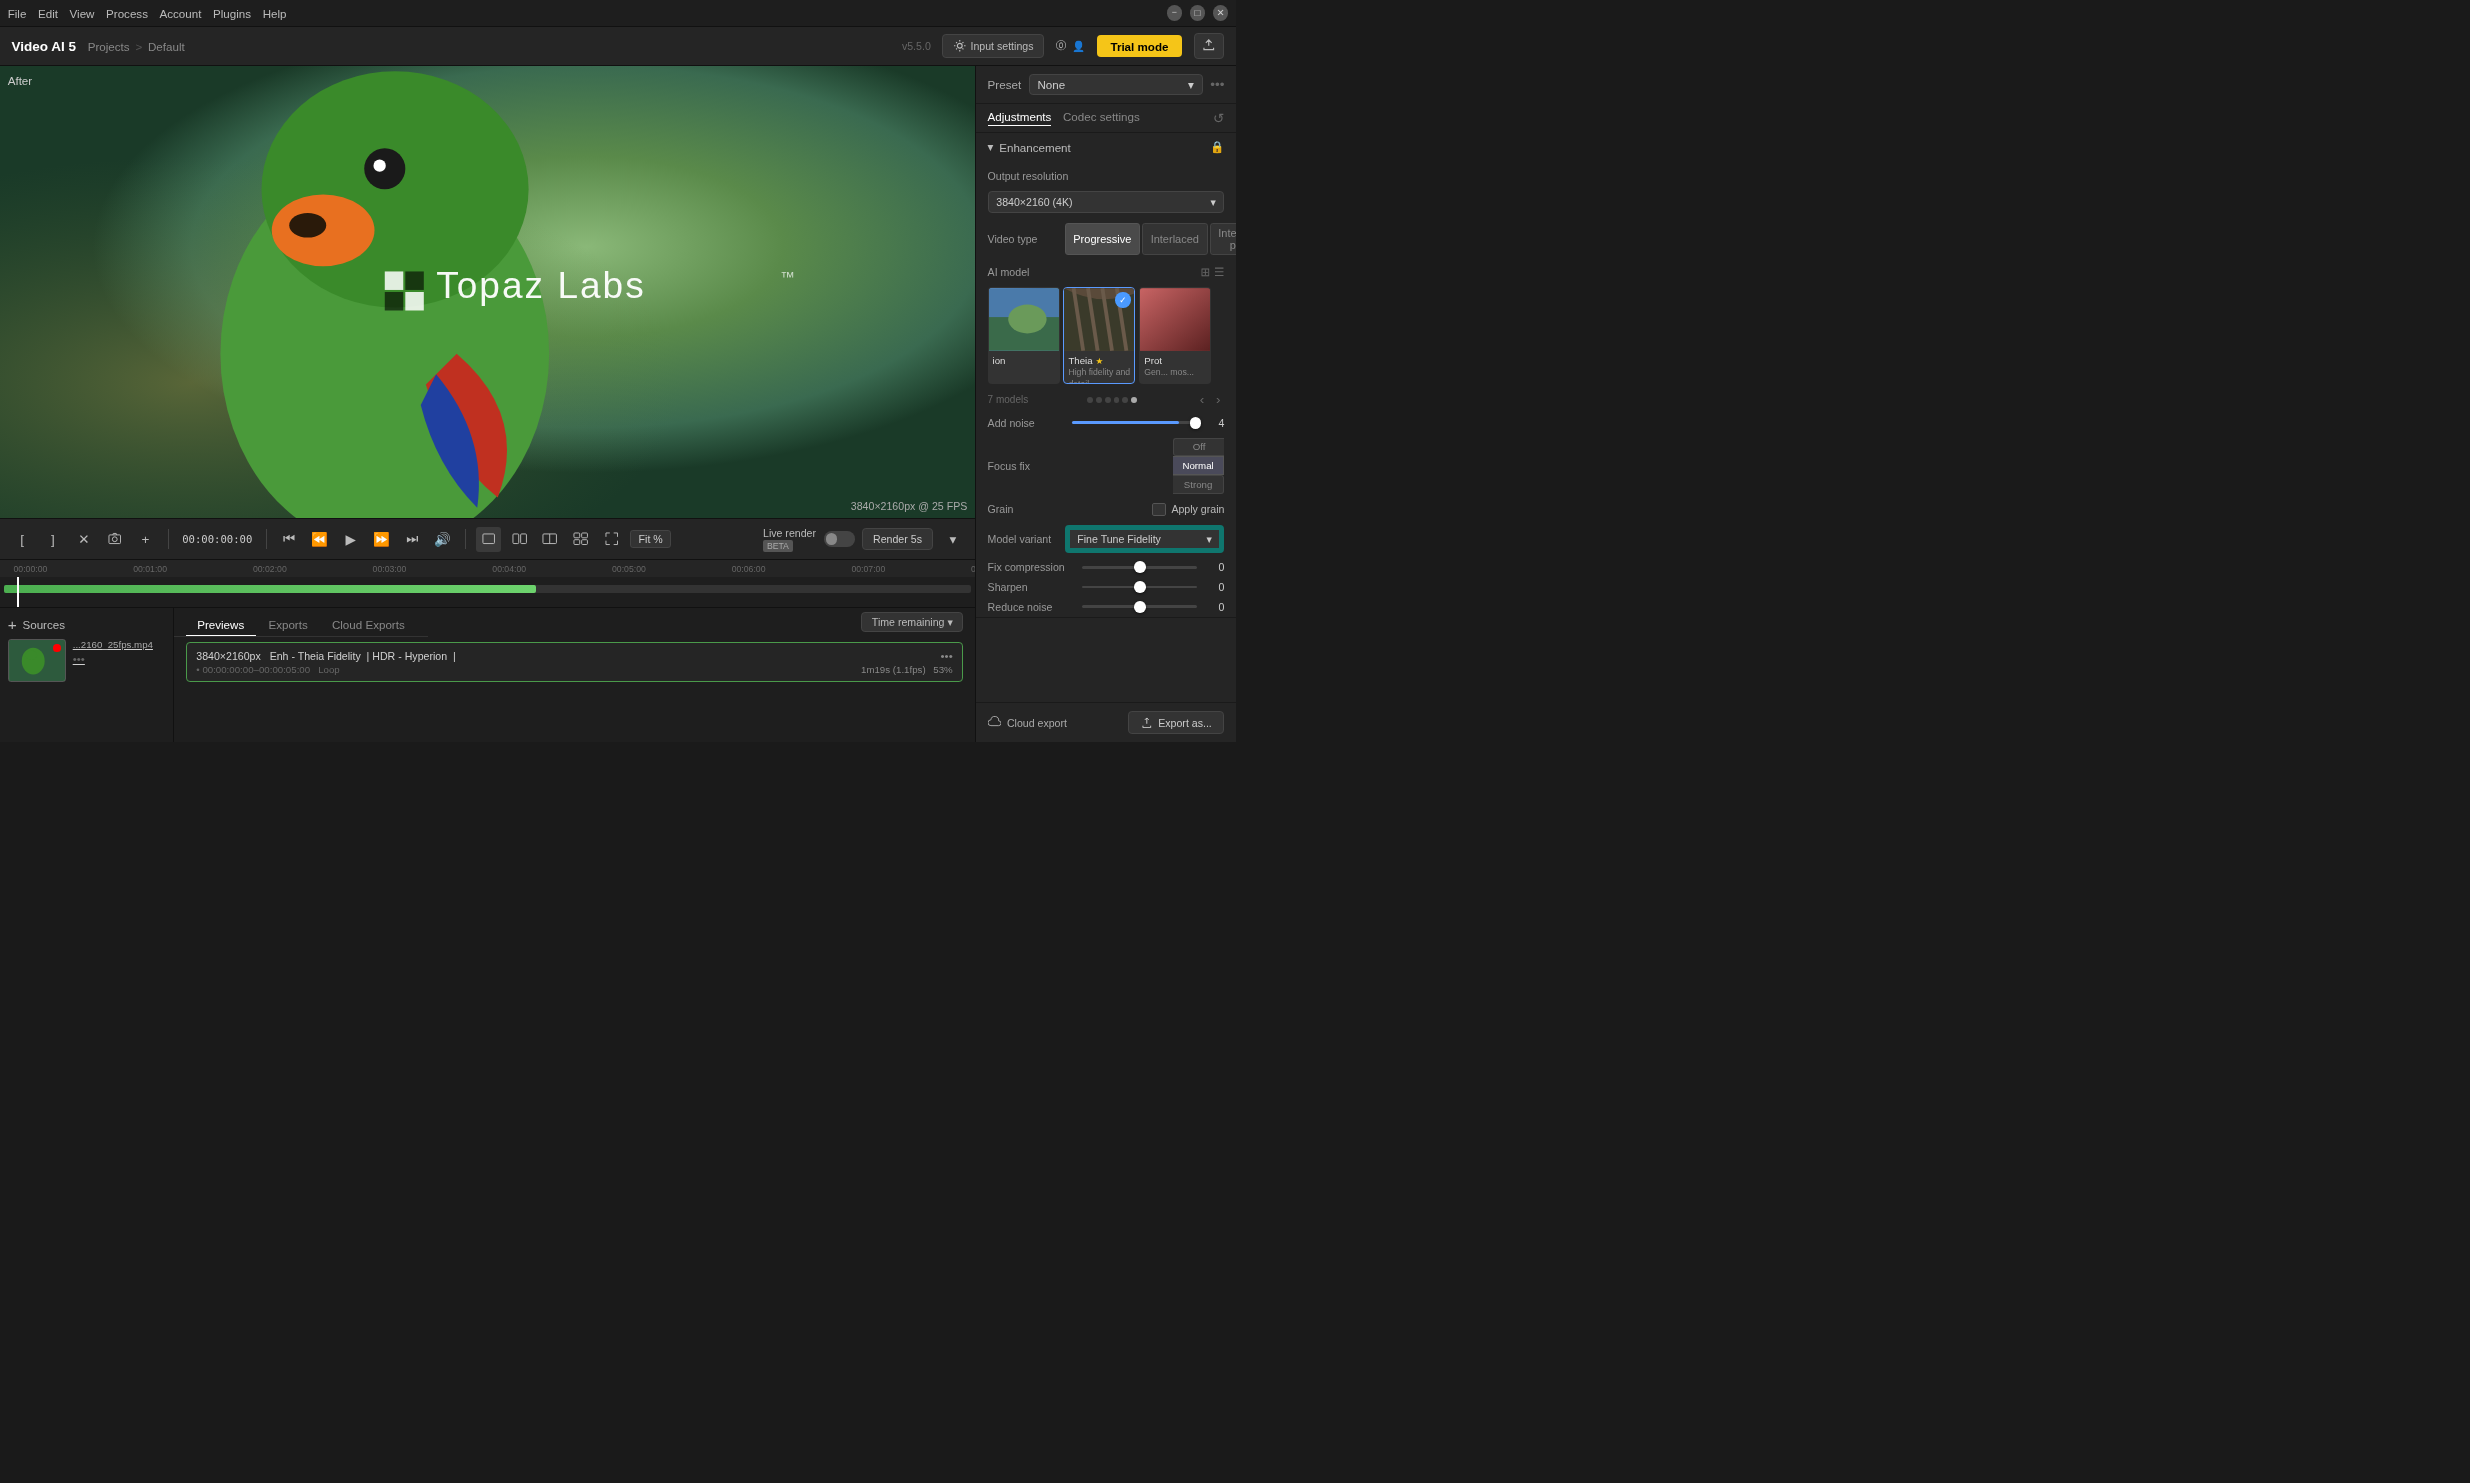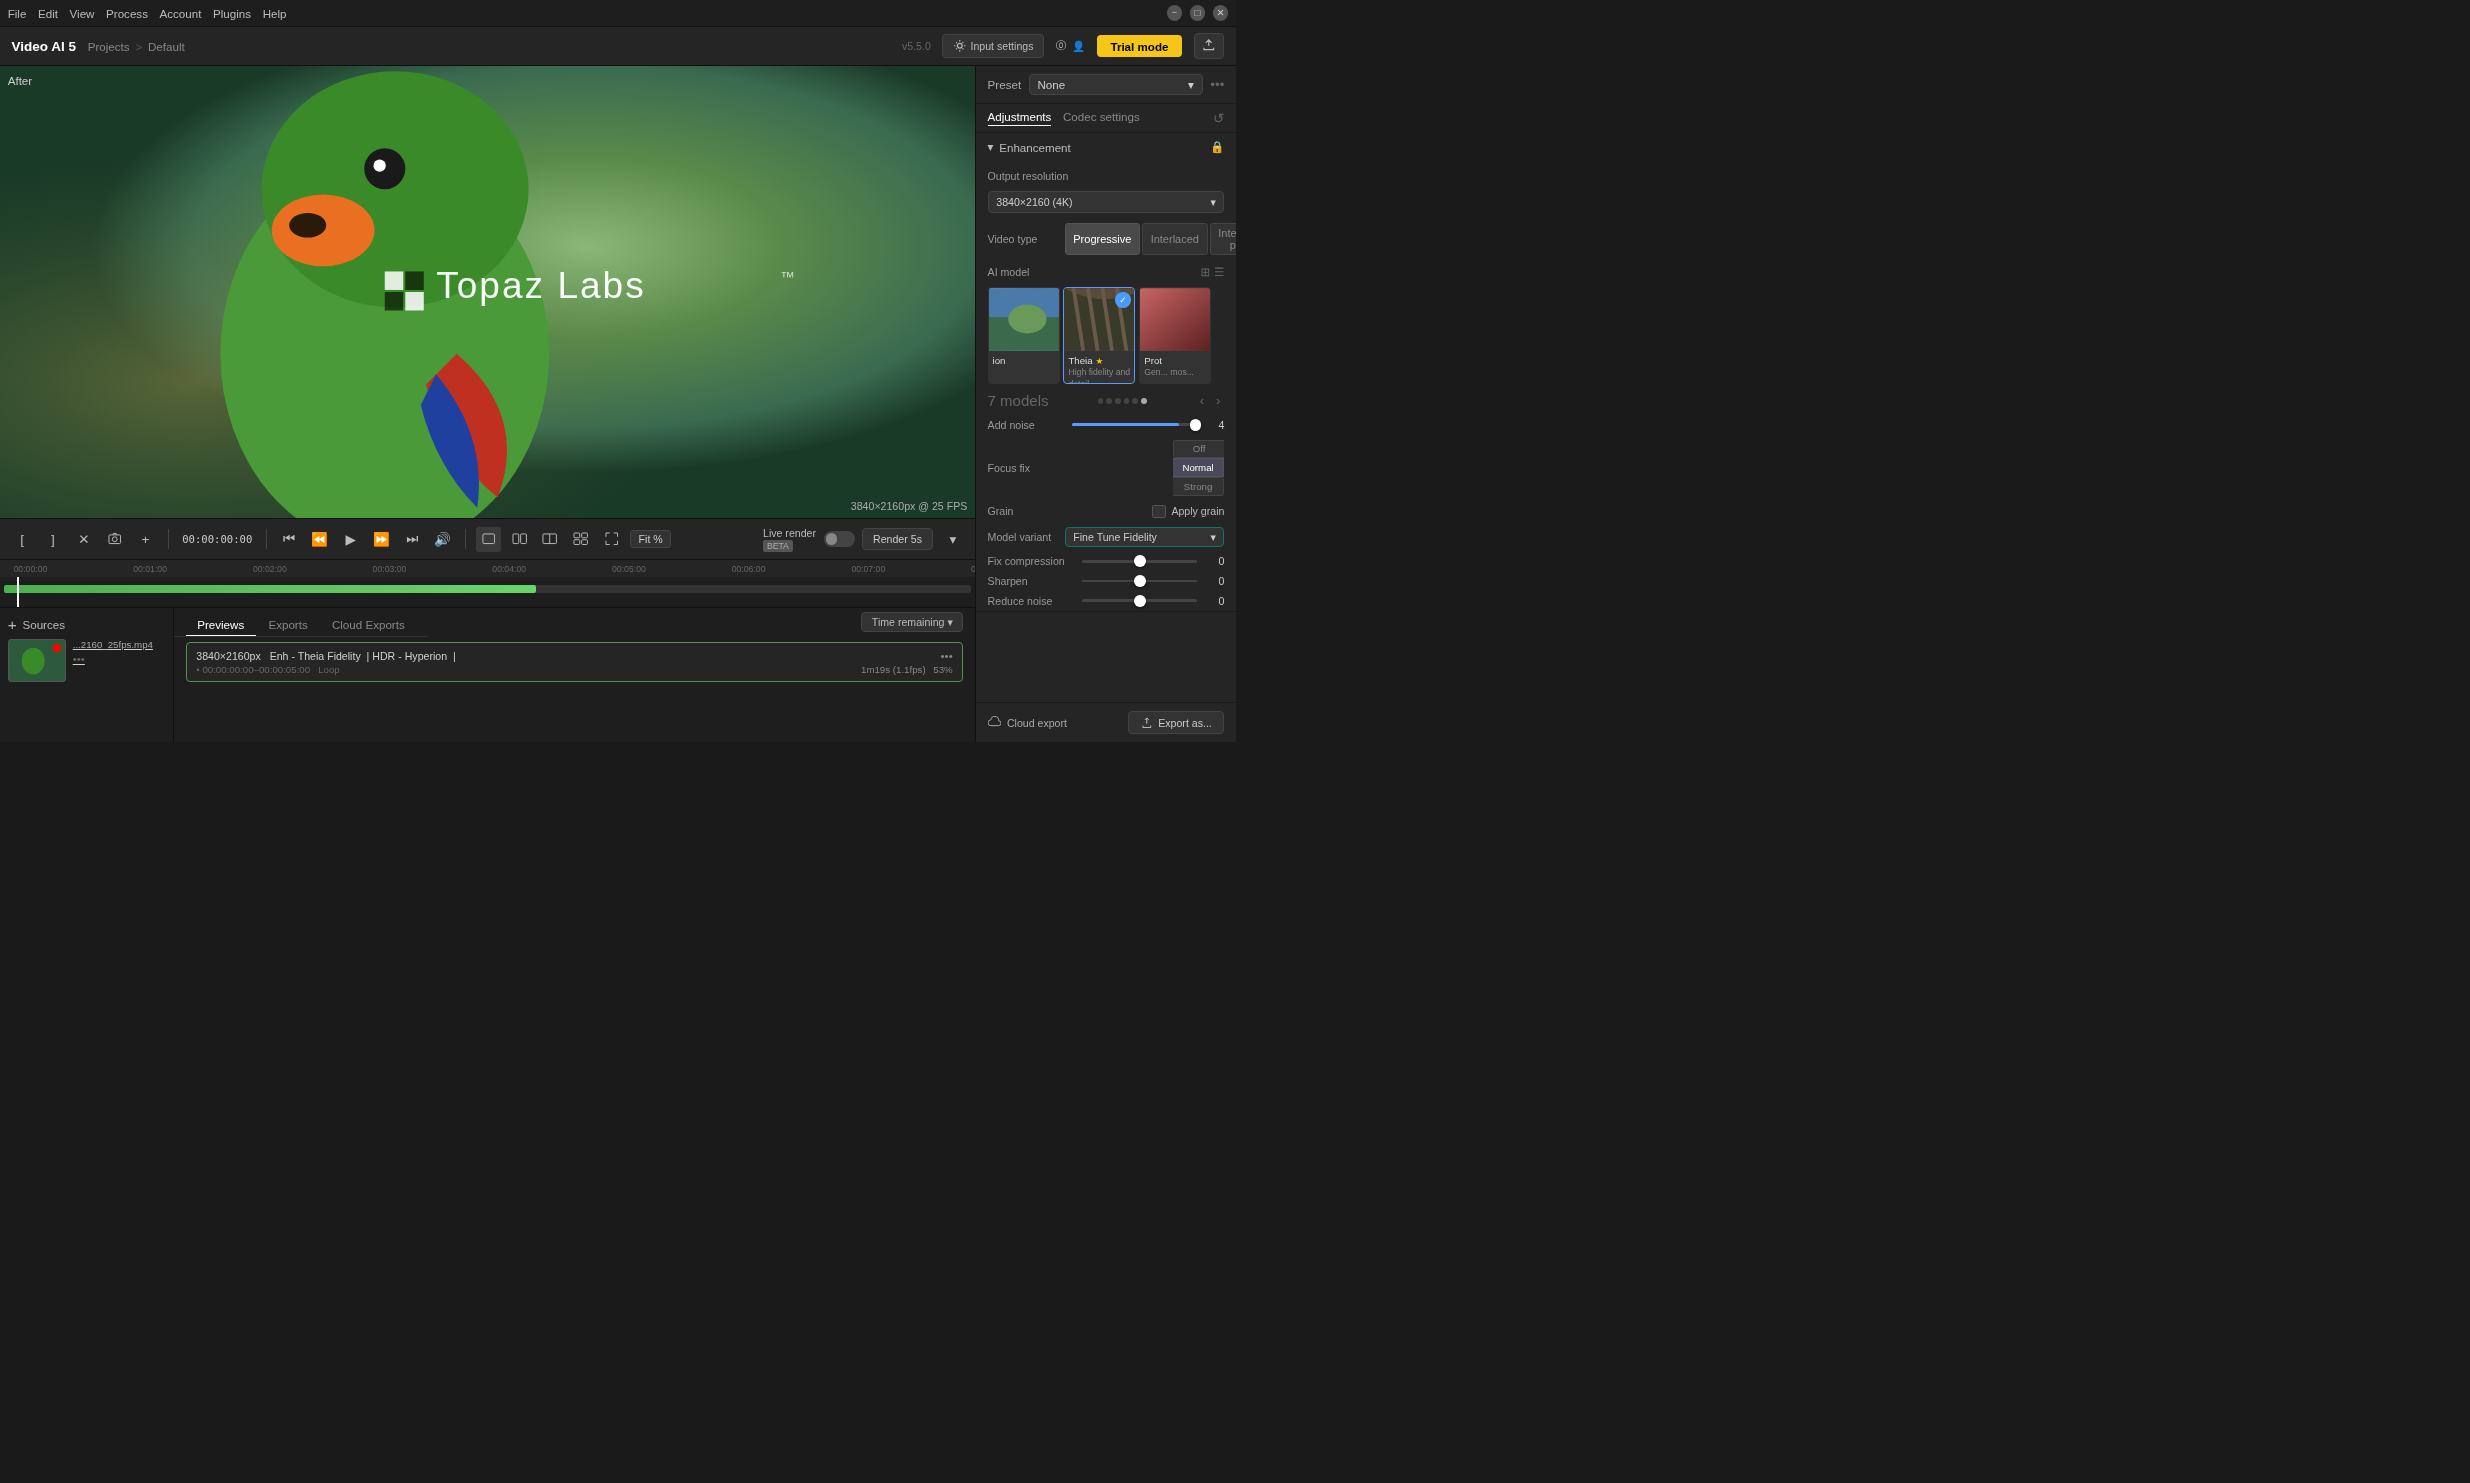--- a/index.html
+++ b/index.html
@@ -397,21 +397,21 @@
       border-radius: 50%; display: flex; align-items: center; justify-content: center;
       font-size: 8.7px; color: #fff;
     }
     .model-star { color: #f5c518; font-size: 8.7px; }
 
     
     .model-pagination {
       display: flex; align-items: center; justify-content: space-between;
       padding: 0 11.6px 5.8px;
     }
-    .pagination-count { color: #666; font-size: 15px; }
+    .pagination-count { color: #666; font-size: 10px; }
     .pagination-dots { display: flex; gap: 2.9px; }
     .dot { width: 5.8px; height: 5.8px; border-radius: 50%; background: #444; }
     .dot.active { background: #aaa; }
     .pagination-nav { display: flex; gap: 3.9px; }
     .pag-btn { background: none; border: none; color: #666; cursor: pointer; font-size: 13.5px; padding: 0 3.9px; }
 
     
     .slider-row {
       display: flex; align-items: center; justify-content: space-between;
       padding: 3.9px 11.6px;
@@ -448,21 +448,21 @@
     .grain-label { color: #999; font-size: 10.6px; }
     .grain-checkbox { display: flex; align-items: center; gap: 5.8px; }
     .checkbox {
       width: 13.5px; height: 13.5px; border: 1px solid #555;
       border-radius: 1.9px; background: #333; cursor: pointer;
     }
     .grain-text { color: #bbb; font-size: 10.6px; }
 
     
     .mv-dropdown {
-      background: #333; border: 1px solid #0f766e; border-radius: 3.9px;
+      background: #333; border: 5px solid #0f766e; border-radius: 3.9px;
       padding: 2.9px 7.7px; color: #ccc; font-size: 10.6px;
       flex: 1; cursor: pointer;
       display: flex; align-items: center; justify-content: space-between;
     }
 
     
     .adj-slider-row {
       display: flex; align-items: center; padding: 3.9px 11.6px; gap: 7.7px;
     }
     .adj-label { color: #999; font-size: 10.6px; min-width: 87px; }

